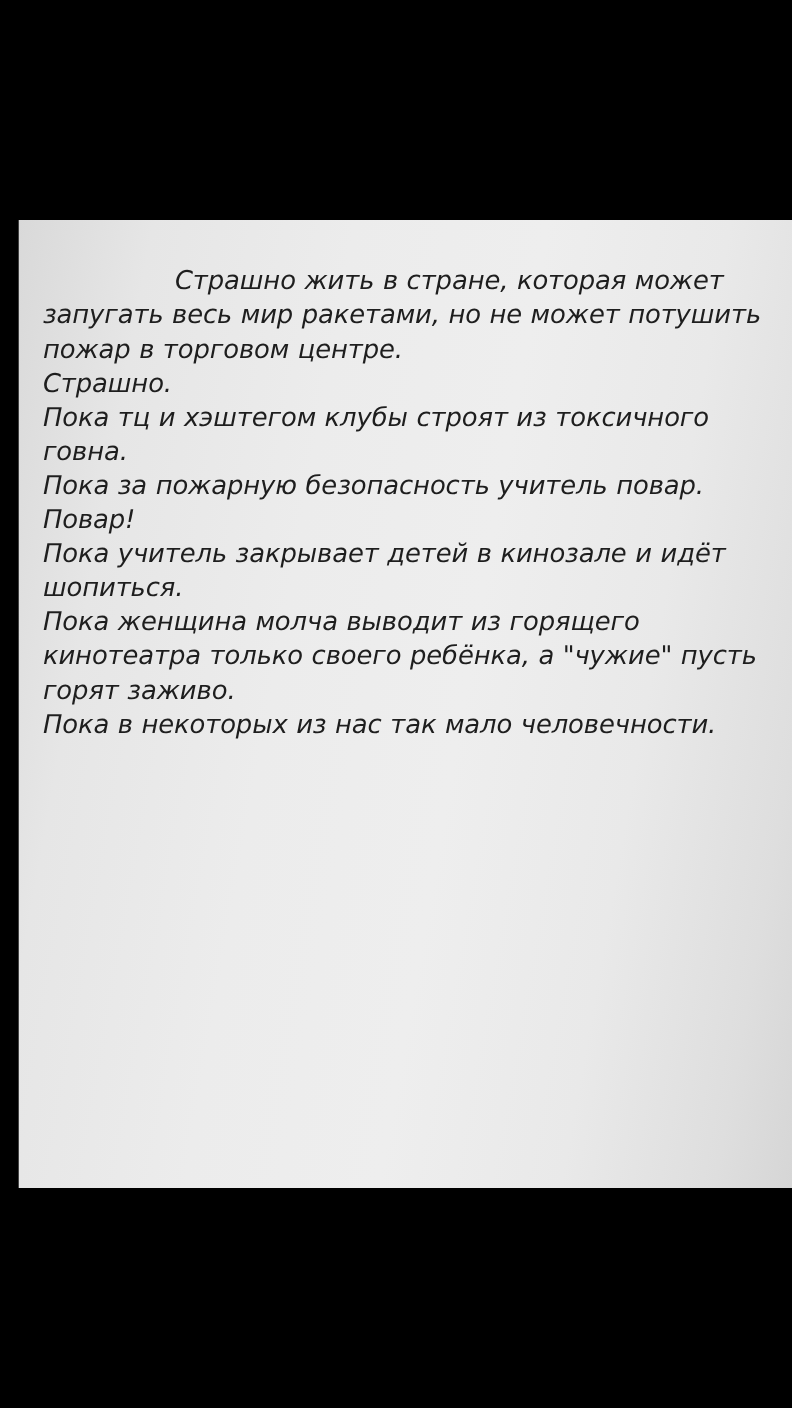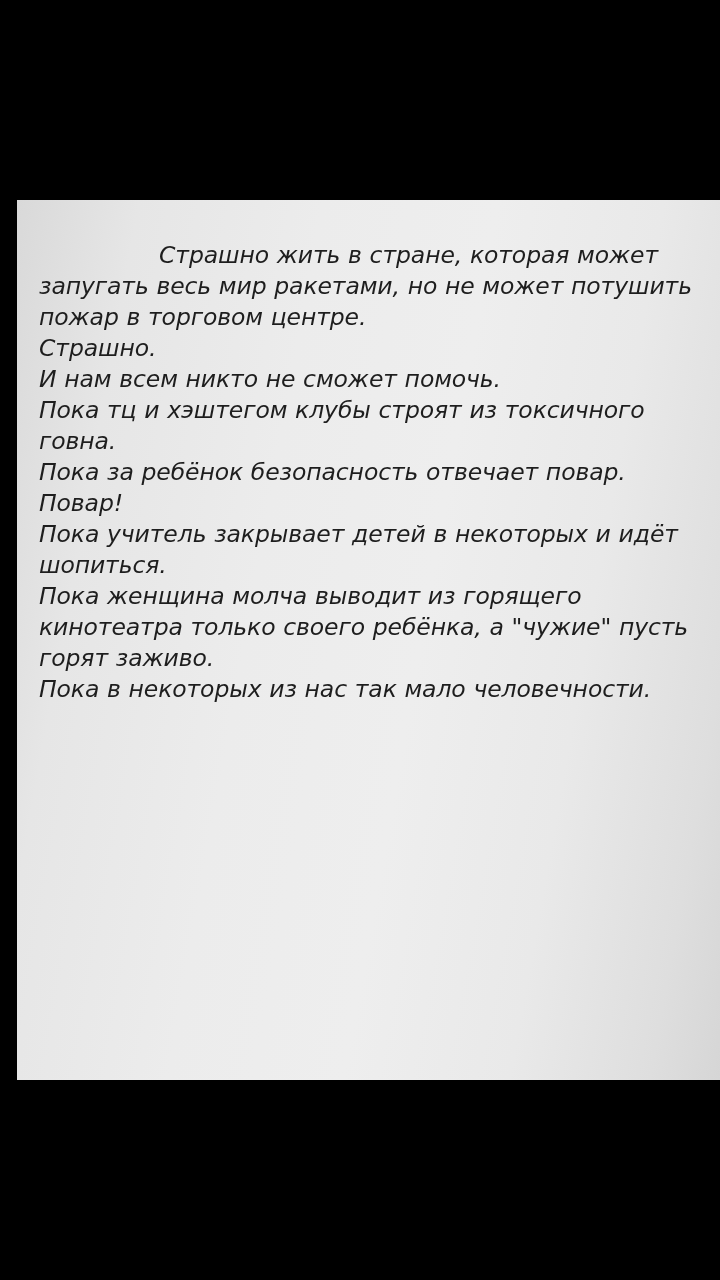--- a/index.html
+++ b/index.html
@@ -59,24 +59,23 @@
 <body>
 
 <div class="screen">
 
   <div class="top-bar"></div>
 
   <div class="letter-card">
     <div class="letter-body">
       <p class="para indented">Страшно жить в стране, которая может запугать весь мир ракетами, но не может потушить пожар в  торговом центре.</p>
       <p class="para">Страшно.</p>
-      <p class="para">И нам всем никто не сможет помочь.</p>
       <p class="para">Пока тц и хэштегом клубы строят из токсичного говна.</p>
-      <p class="para">Пока за ребёнок безопасность отвечает повар. Повар!</p>
-      <p class="para">Пока учитель закрывает детей в некоторых и идёт шопиться.</p>
+      <p class="para">Пока за пожарную безопасность учитель повар. Повар!</p>
+      <p class="para">Пока учитель закрывает детей в кинозале и идёт шопиться.</p>
       <p class="para">Пока женщина молча выводит из горящего кинотеатра только своего ребёнка, а "чужие" пусть горят заживо.</p>
       <p class="para">Пока в некоторых из нас так мало человечности.</p>
     </div>
   </div>
 
   <div class="bottom-bar"></div>
 
 </div>
 
 </body></html>

